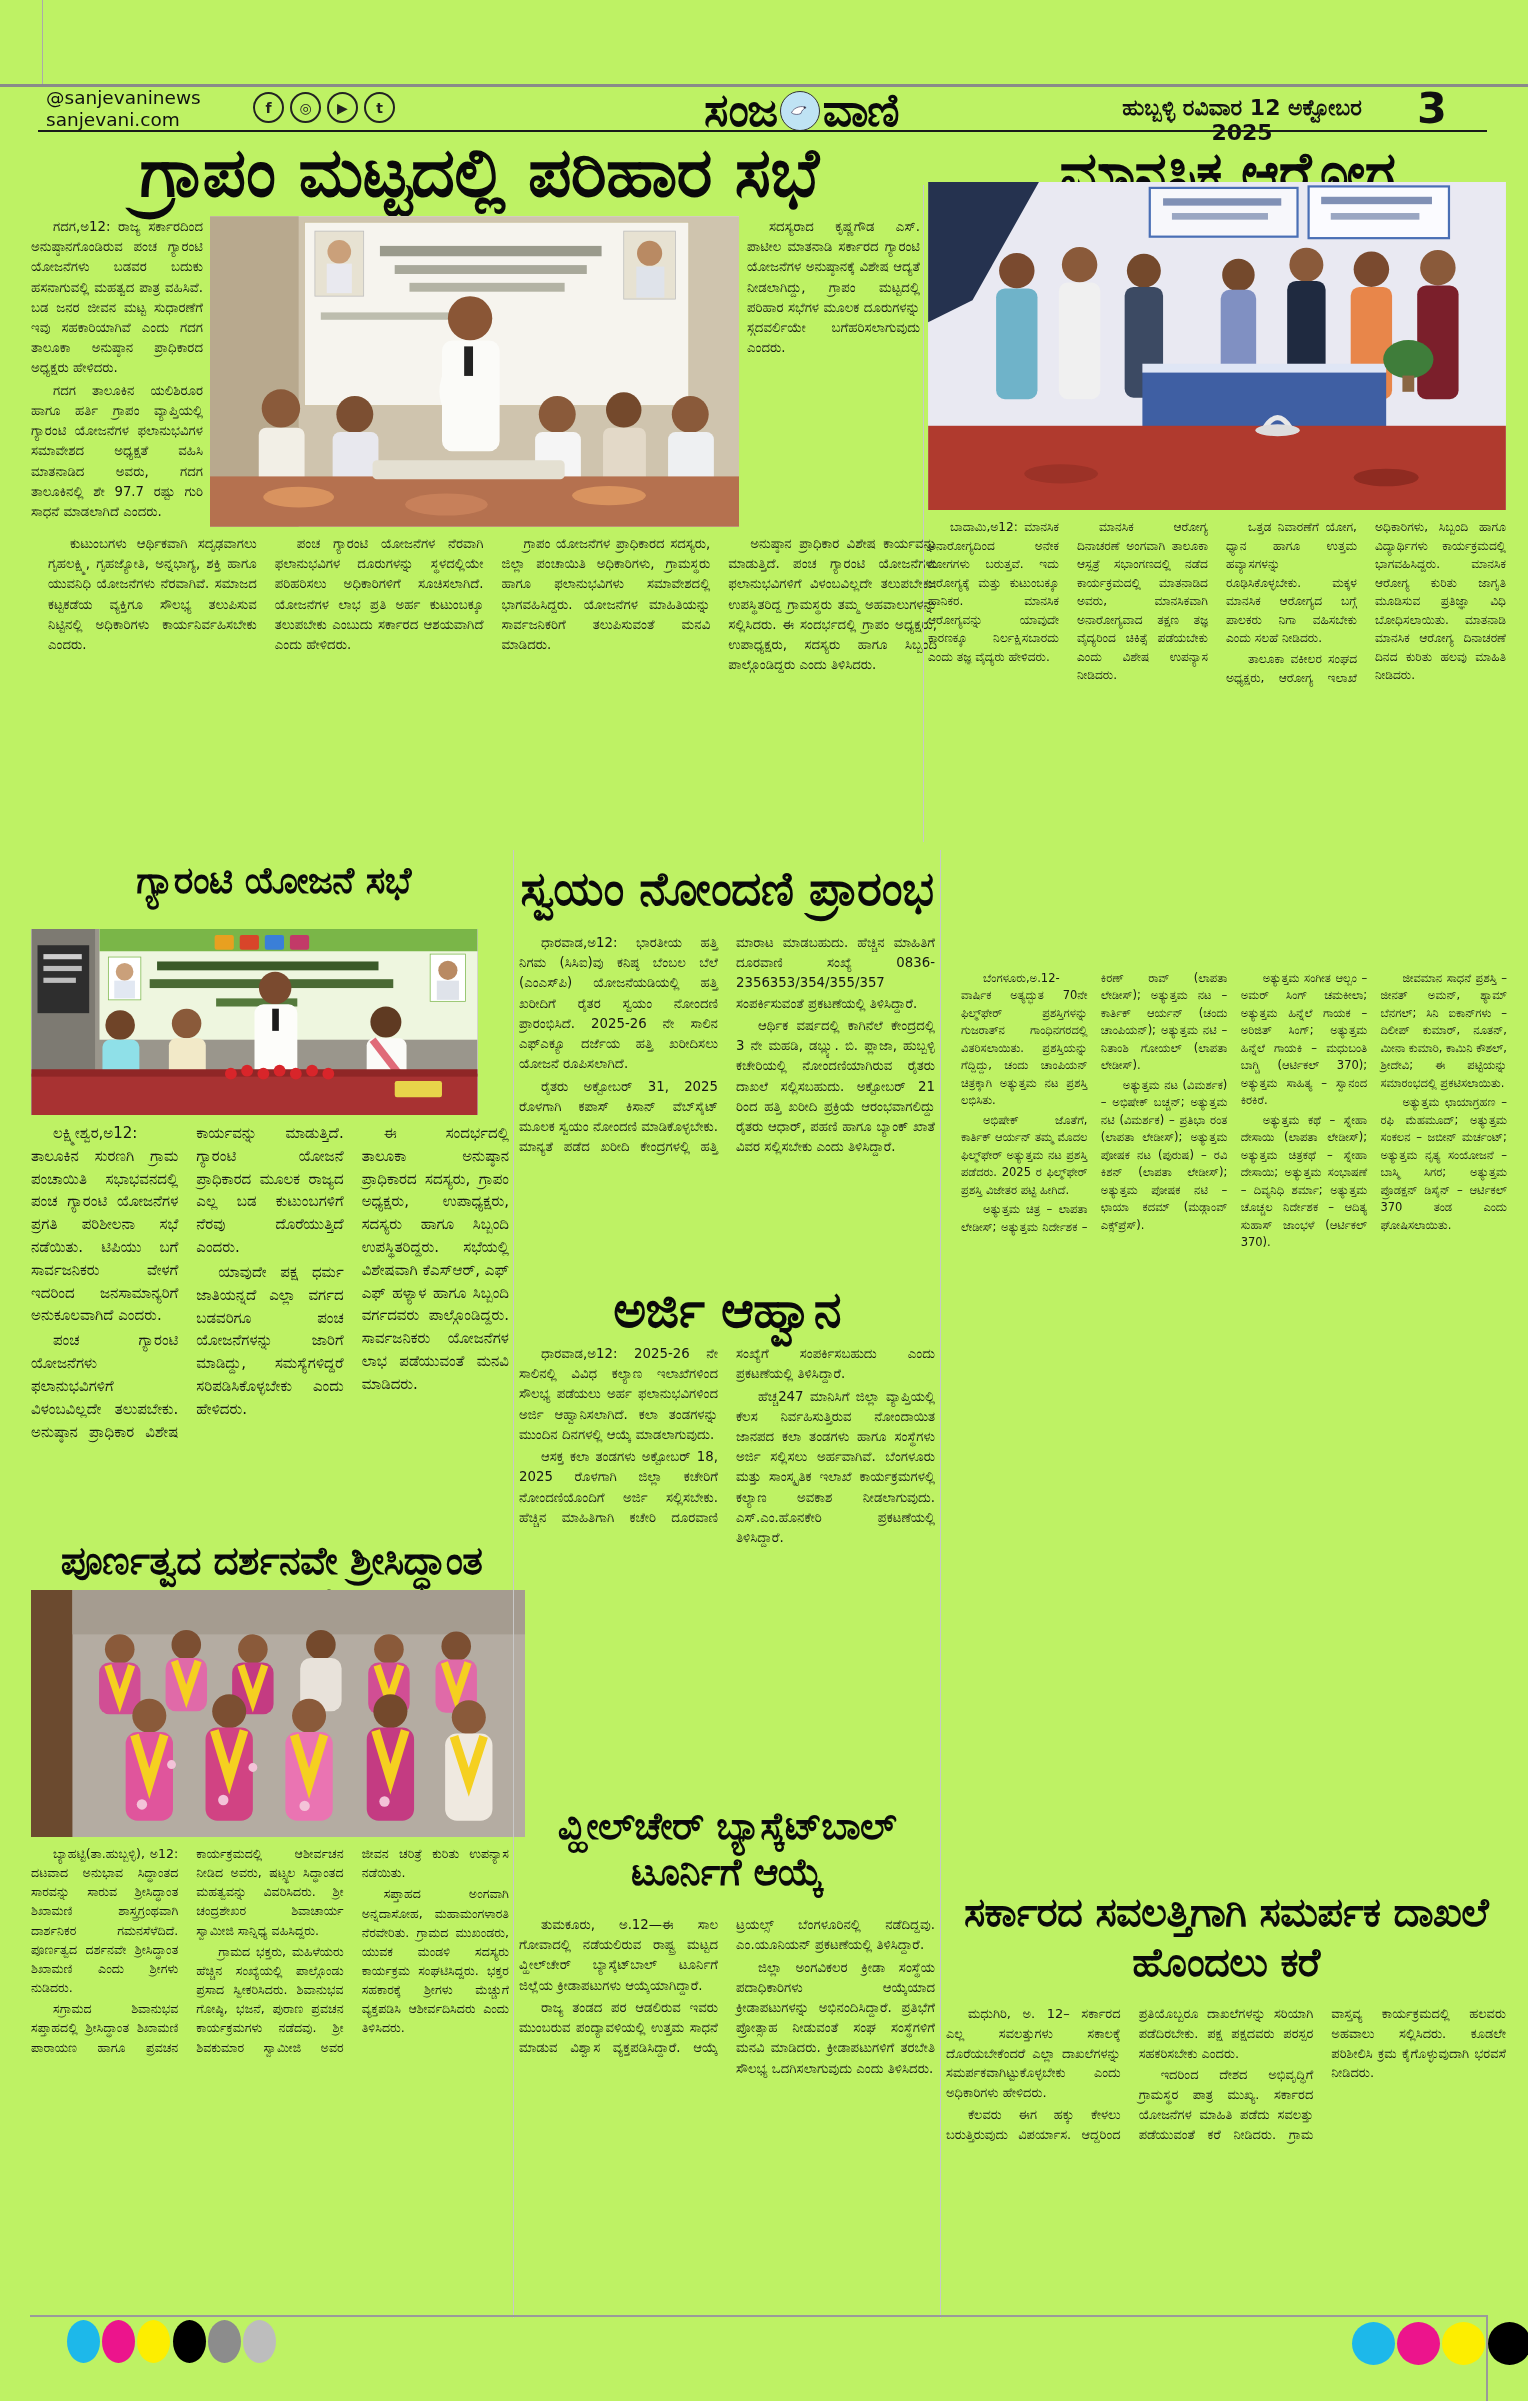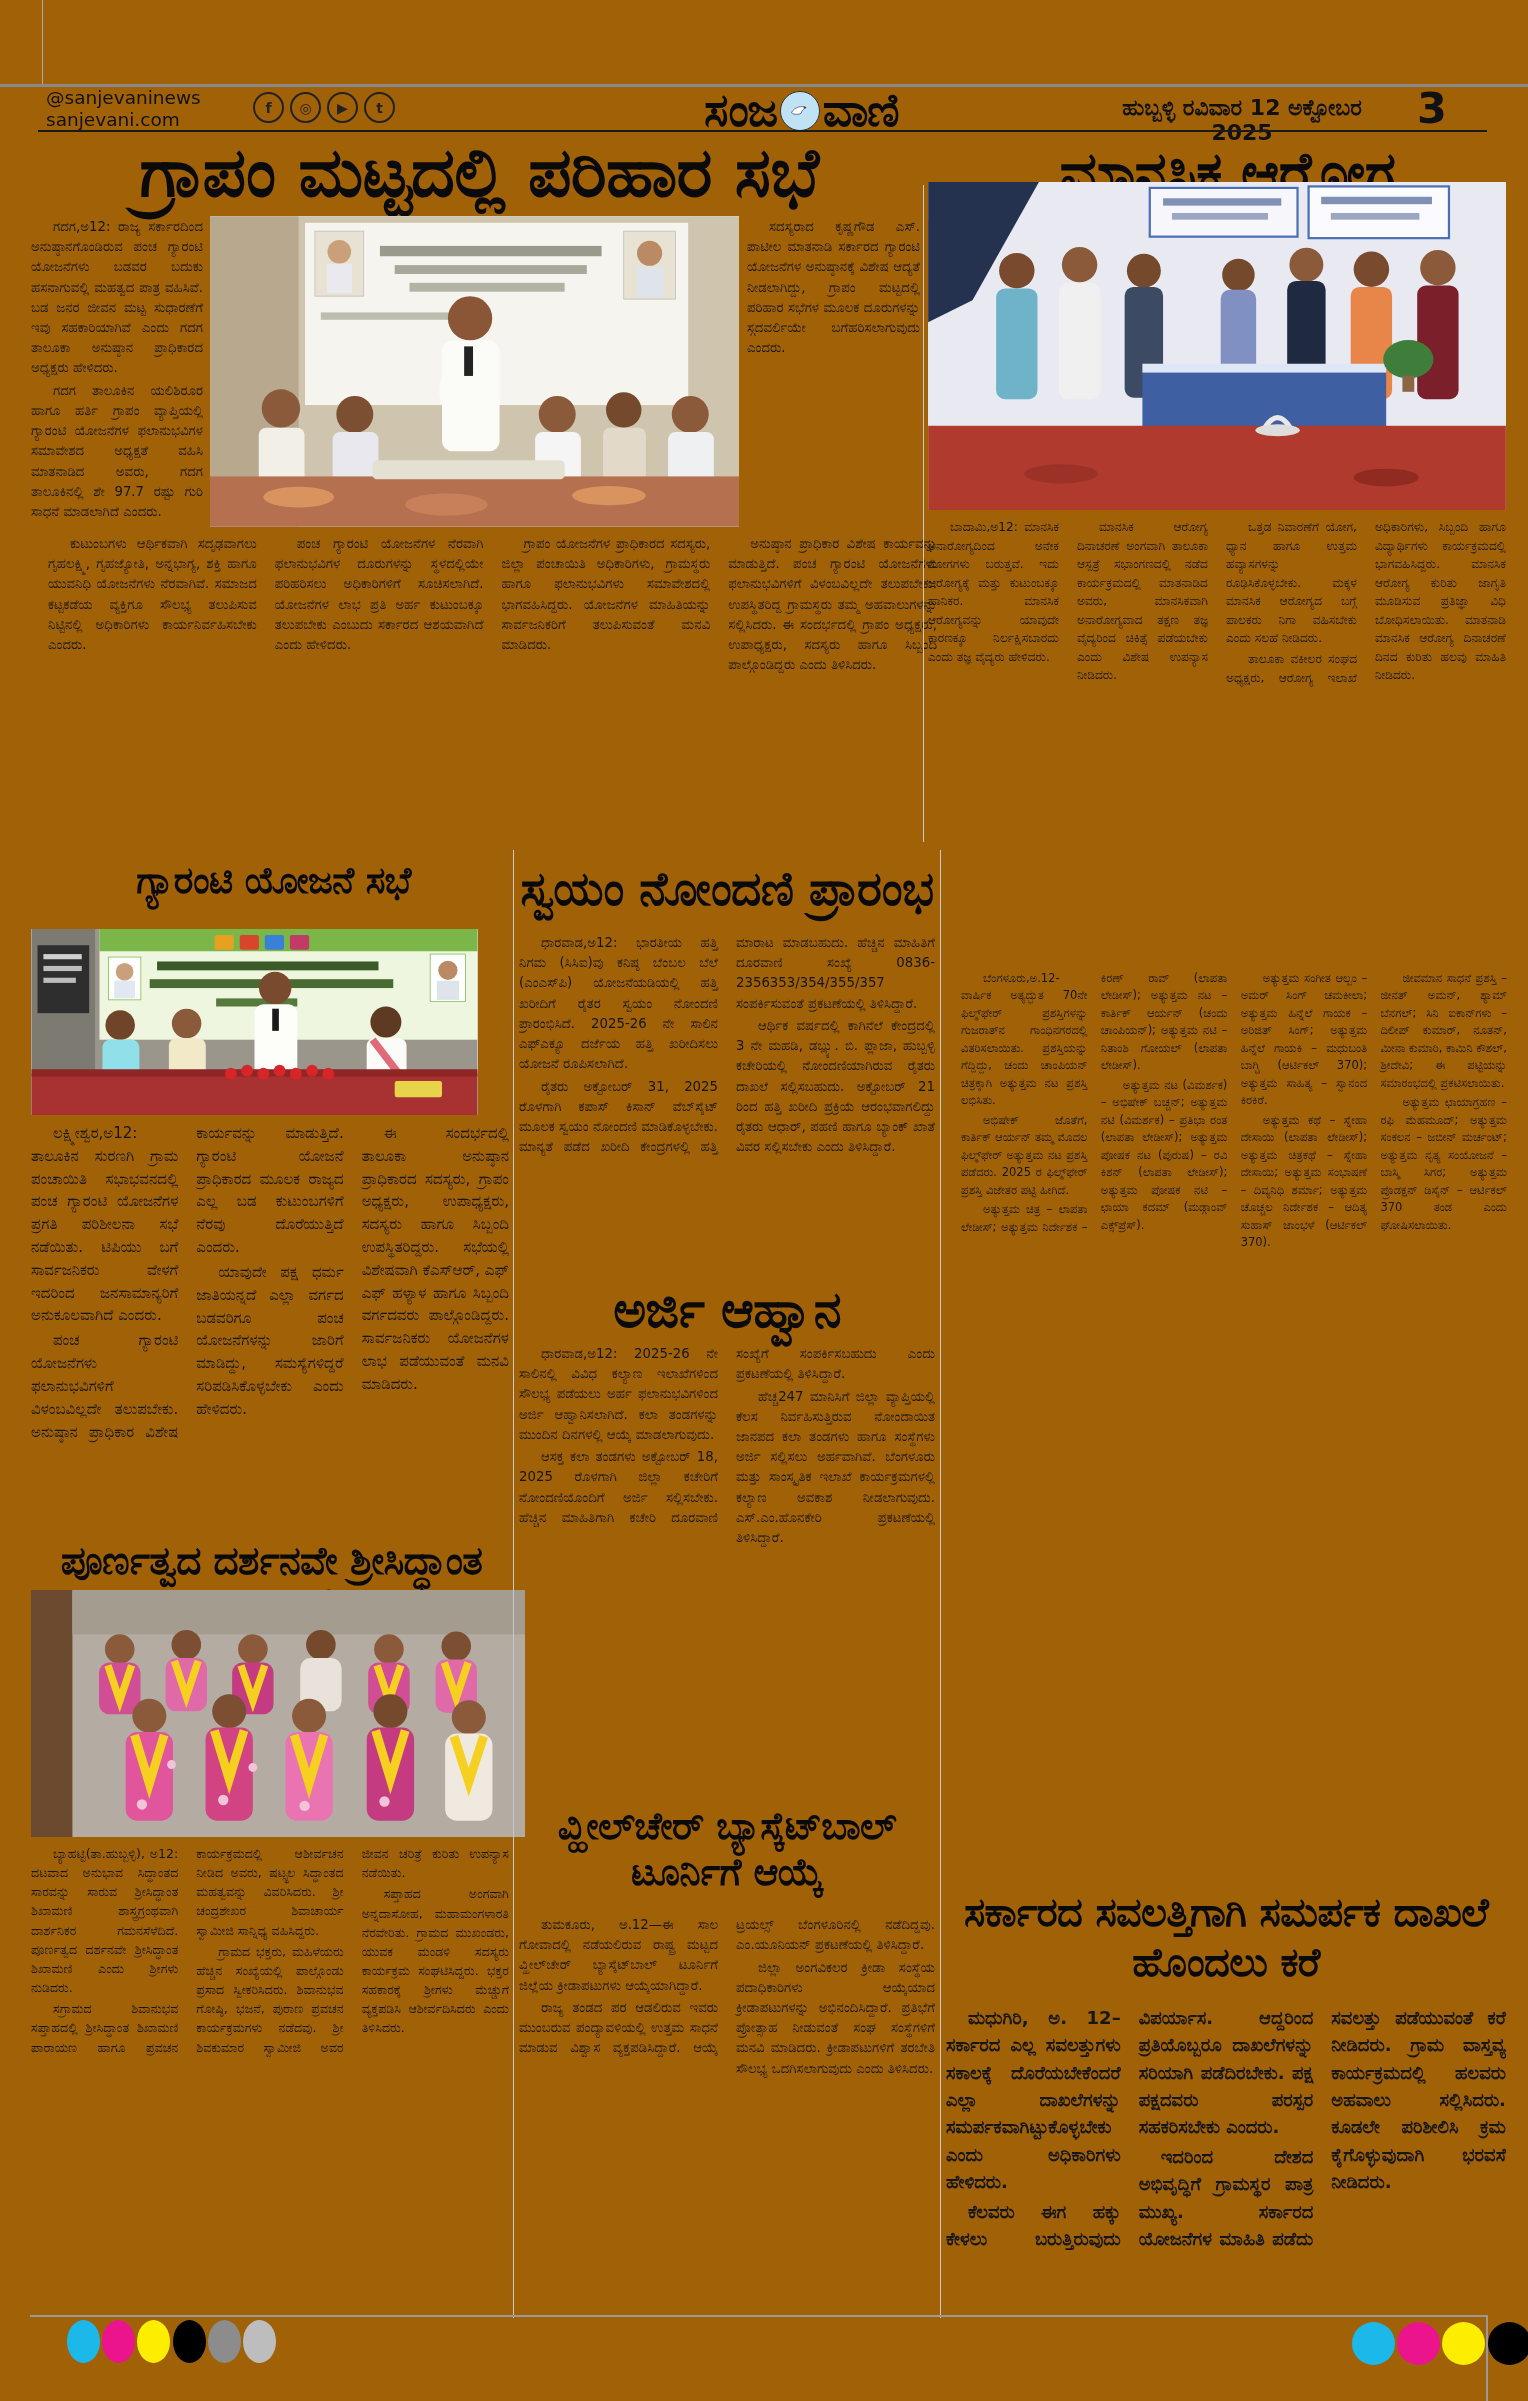--- a/index.html
+++ b/index.html
@@ -1,16 +1,16 @@
 <!DOCTYPE html>
 <html style="font-size:12px"><head>
 <meta charset="utf-8">
 <style>
   html,body{margin:0;padding:0;background:#e8e8e8;}
-  .page{position:relative;width:1528px;height:2401px;background:#a16207;overflow:hidden;
+  .page{position:relative;width:1528px;height:2401px;background:#bef264;overflow:hidden;
         font-family:"DejaVu Sans","Liberation Sans",sans-serif;color:#111;}
   .abs{position:absolute;}
   
   .rule-top{left:0;top:84px;width:1528px;height:3px;background:#8a8a8a;}
   .rule-head-bottom{left:38px;top:130px;width:1449px;height:2.2px;background:#1a1a1a;}
   .corner-vline{left:42px;top:0;width:0.7px;height:84px;background:#aaa;}
   .hdr-handle{left:46px;top:87px;font-size:18.5px;line-height:1.18;color:#111;}
   .social-row{left:253px;top:92px;display:flex;gap:6px;}
   .soc{width:27px;height:27px;border:2.2px solid #222;border-radius:50%;display:flex;
        align-items:center;justify-content:center;font-weight:bold;font-size:14px;color:#222;}
@@ -38,21 +38,21 @@
   .b1-left {left:31px; top:217px; width:172px; height:311px;}
   .b1-right{left:747px;top:217px; width:173px; height:311px;}
   .b1-low  {left:48px; top:534px; width:889px;height:308px;column-count:4;}
   .b2      {left:928px;top:518px;width:578px; height:324px;column-count:4;font-size:12.2px;}
   .b3      {left:31px; top:1122px;width:478px; height:413px;column-count:3;font-size:15px;}
   .b4      {left:519px;top:933px;width:416px; height:342px;column-count:2;}
   .b5      {left:519px;top:1344px;width:416px; height:408px;column-count:2;}
   .b8      {left:519px;top:1915px;width:416px; height:399px;column-count:2;}
   .b6      {left:961px;top:970px;width:546px;height:909px;column-count:4;font-size:11.5px;column-gap:13.3px;}
   .b7      {left:31px; top:1844px;width:478px; height:473px;column-count:3;font-size:12.6px;}
-  .b9      {left:946px;top:2004px;width:560px;height:302px;column-count:3;font-size:18px;font-weight:bold;}
+  .b9      {left:946px;top:2004px;width:560px;height:302px;column-count:3;font-size:13px;}
   
   .photo{overflow:hidden;background:#ddd;}
   .photo svg{display:block;}
   .ph-a{left:210px;top:216px;width:529px;height:311px;}
   .ph-b{left:928px;top:182px;width:578px;height:328px;}
   .ph-c{left:31px;top:929px;width:447px;height:186px;}
   .ph-d{left:31px;top:1590px;width:494px;height:247px;}
   
   .vdiv{width:0.7px;background:#c8c8c8;}
   .v1{left:923px;top:185px;height:657px;}

